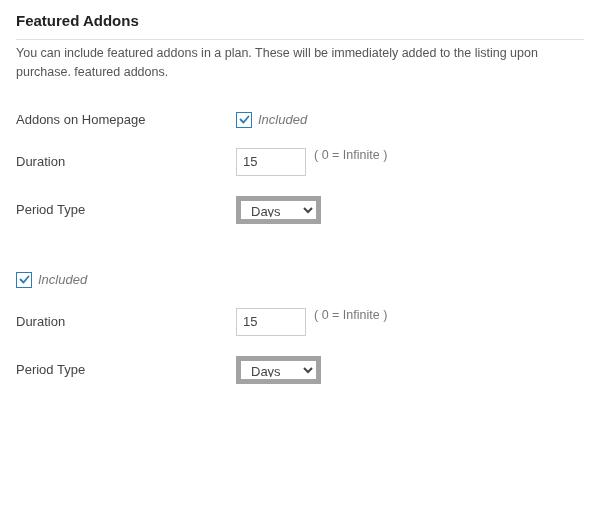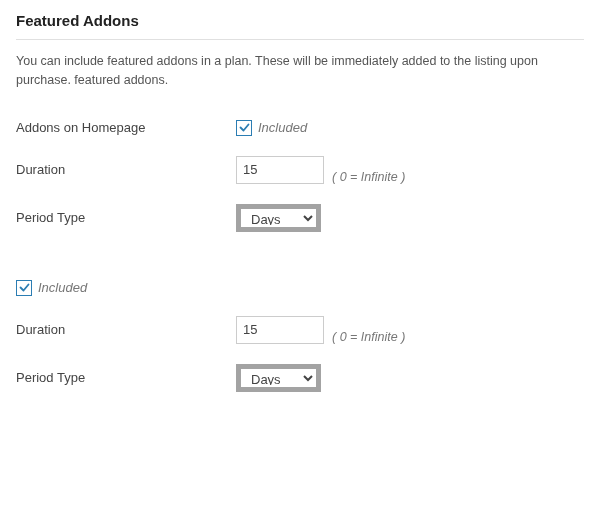--- a/index.html
+++ b/index.html
@@ -21,21 +21,21 @@
     .page-container {
       padding: 12px 16px;
     }
 
     .page-title {
       font-size: 15px;
       font-weight: bold;
       color: #222;
       padding-bottom: 10px;
       border-bottom: 1px solid #e0e0e0;
-      margin-bottom: 12px;
+      margin-bottom: 4px;
     }
 
     .description {
       font-size: 12.5px;
       color: #555;
       line-height: 1.5;
       margin-bottom: 20px;
     }
 
     .section {
@@ -50,21 +50,21 @@
 
     .field-label {
       width: 220px;
       font-size: 13px;
       color: #444;
       font-weight: normal;
     }
 
     .field-value {
       display: flex;
-      align-items: flex-end;
+      align-items: flex-start;
       gap: 8px;
     }
 
     .checkbox-wrapper {
       display: flex;
       align-items: center;
       gap: 6px;
     }
 
     .checkbox-icon {
@@ -83,33 +83,32 @@
       height: 11px;
     }
 
     .included-label {
       font-style: italic;
       color: #777;
       font-size: 13px;
     }
 
     .duration-input {
-      width: 88px;
+      width: 70px;
       height: 28px;
       border: 1px solid #ccc;
       padding: 4px 6px;
       font-size: 13px;
       color: #444;
       outline: none;
     }
 
     .infinite-hint {
       font-size: 12.5px;
       color: #777;
-      font-style: italic;
     }
 
     .period-select {
       height: 28px;
       border: 5px solid #a3a3a3;
       padding: 2px 6px;
       font-size: 13px;
       color: #444;
       background: #fff;
       outline: none;

